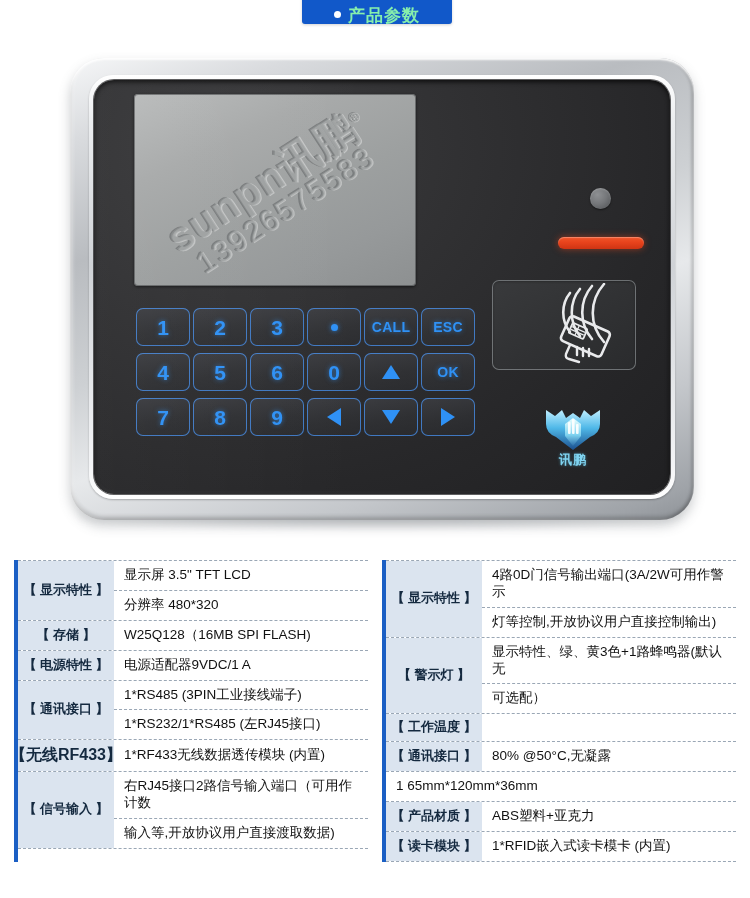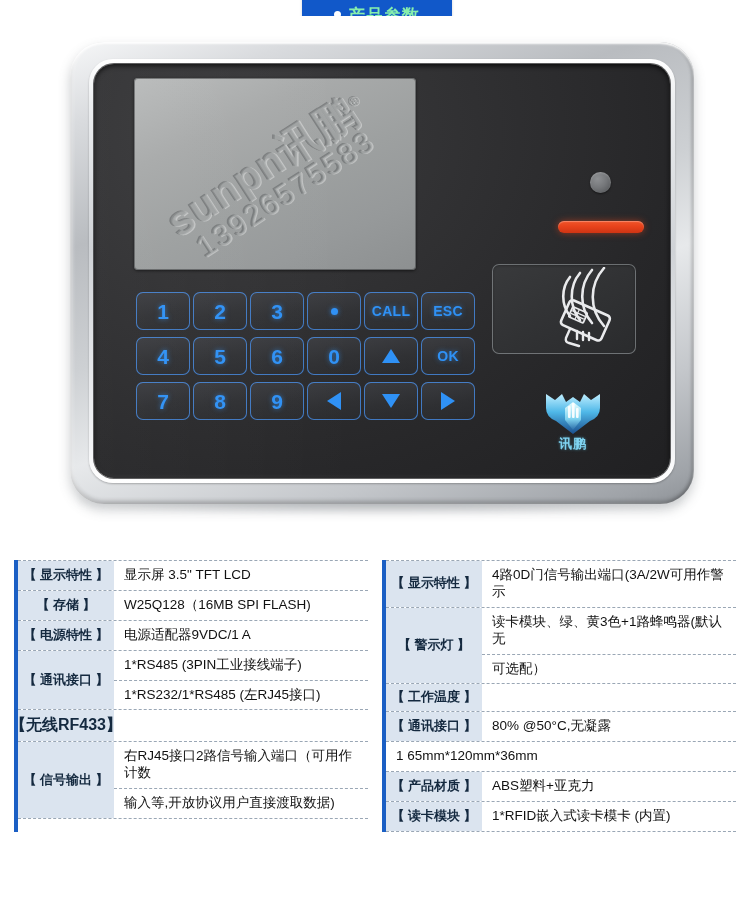--- a/index.html
+++ b/index.html
@@ -54,21 +54,21 @@
     width: 7px; height: 7px;
     border-radius: 50%;
     background: #ffffff;
     display: inline-block;
     transform: translateY(-1px);
   }
 
   
   #device-area {
     position: absolute;
-    left: 0; top: 16px;
+    left: 0; top: 32px;
     width: 750px;
     height: 528px;
     background: #ffffff;
   }
   #device-shadow {
     position: absolute;
     left: 78px; top: 472px;
     width: 604px; height: 26px;
     background: radial-gradient(ellipse at 50% 40%, rgba(120,125,132,.40) 0%, rgba(150,155,162,.12) 60%, rgba(255,255,255,0) 78%);
     filter: blur(3px);
@@ -438,20 +438,21 @@
 </div>
 
 <div id="spec-wrap">
 
   <div class="spec-table">
 
     <div class="spec-row">
       <div class="spec-label">【 显示特性 】</div>
       <div class="spec-value">
         <div class="spec-line">显示屏 3.5"  TFT LCD</div>
+        <div class="spec-line">分辨率 480*320</div>
       </div>
     </div>
 
     <div class="spec-row">
       <div class="spec-label">【    存储    】</div>
       <div class="spec-value">
         <div class="spec-line">W25Q128（16MB SPI FLASH)</div>
       </div>
     </div>
 
@@ -465,45 +466,49 @@
     <div class="spec-row">
       <div class="spec-label">【 通讯接口 】</div>
       <div class="spec-value">
         <div class="spec-line">1*RS485 (3PIN工业接线端子)</div>
         <div class="spec-line">1*RS232/1*RS485 (左RJ45接口)</div>
       </div>
     </div>
 
     <div class="spec-row">
       <div class="spec-label tight">【无线RF433】</div>
-    </div>
-
-    <div class="spec-row">
-      <div class="spec-label">【 信号输出 】</div>
+      <div class="spec-value">
+        <div class="spec-line">1*RF433无线数据透传模块 (内置)</div>
+      </div>
+    </div>
+
+    <div class="spec-row">
+      <div class="spec-label">【 信号输入 】</div>
       <div class="spec-value">
         <div class="spec-line">右RJ45接口2路信号输入端口（可用作计数</div>
         <div class="spec-line">输入等,开放协议用户直接渡取数据)</div>
       </div>
     </div>
 
   </div>
 
   <div class="spec-table">
 
     <div class="spec-row">
       <div class="spec-label">【 显示特性 】</div>
       <div class="spec-value">
         <div class="spec-line">4路0D门信号输出端口(3A/2W可用作警示</div>
+        <div class="spec-line">灯等控制,开放协议用户直接控制输出)</div>
       </div>
     </div>
 
     <div class="spec-row">
       <div class="spec-label">【   警示灯   】</div>
       <div class="spec-value">
-        <div class="spec-line">读卡模块、绿、黄3色+1路蜂鸣器(默认无</div>
+        <div class="spec-line">显示特性、绿、黄3色+1路蜂鸣器(默认无</div>
         <div class="spec-line">可选配）</div>
       </div>
     </div>
 
     <div class="spec-row">
       <div class="spec-label">【 工作温度 】</div>
     </div>
 
     <div class="spec-row">
       <div class="spec-label">【 通讯接口 】</div>

